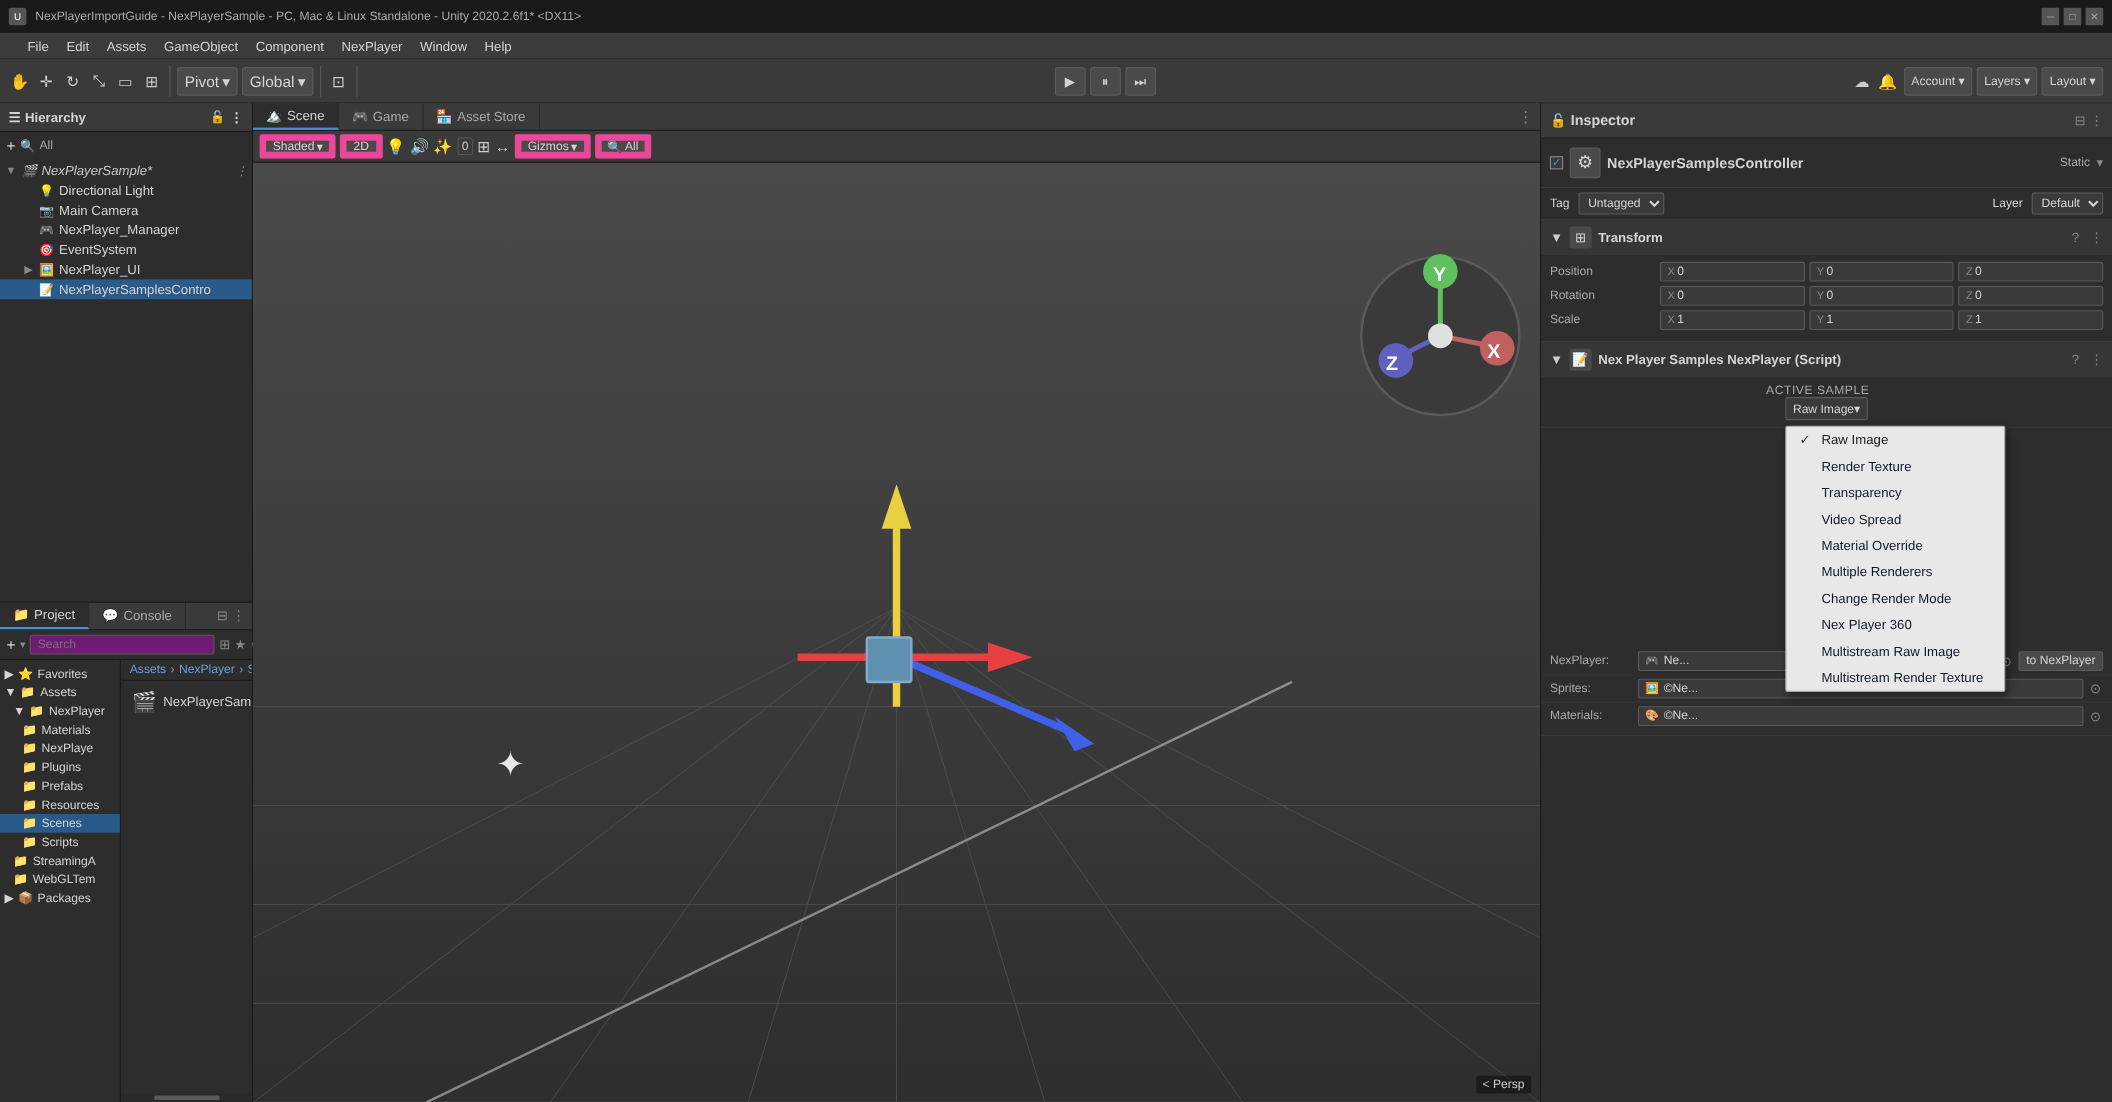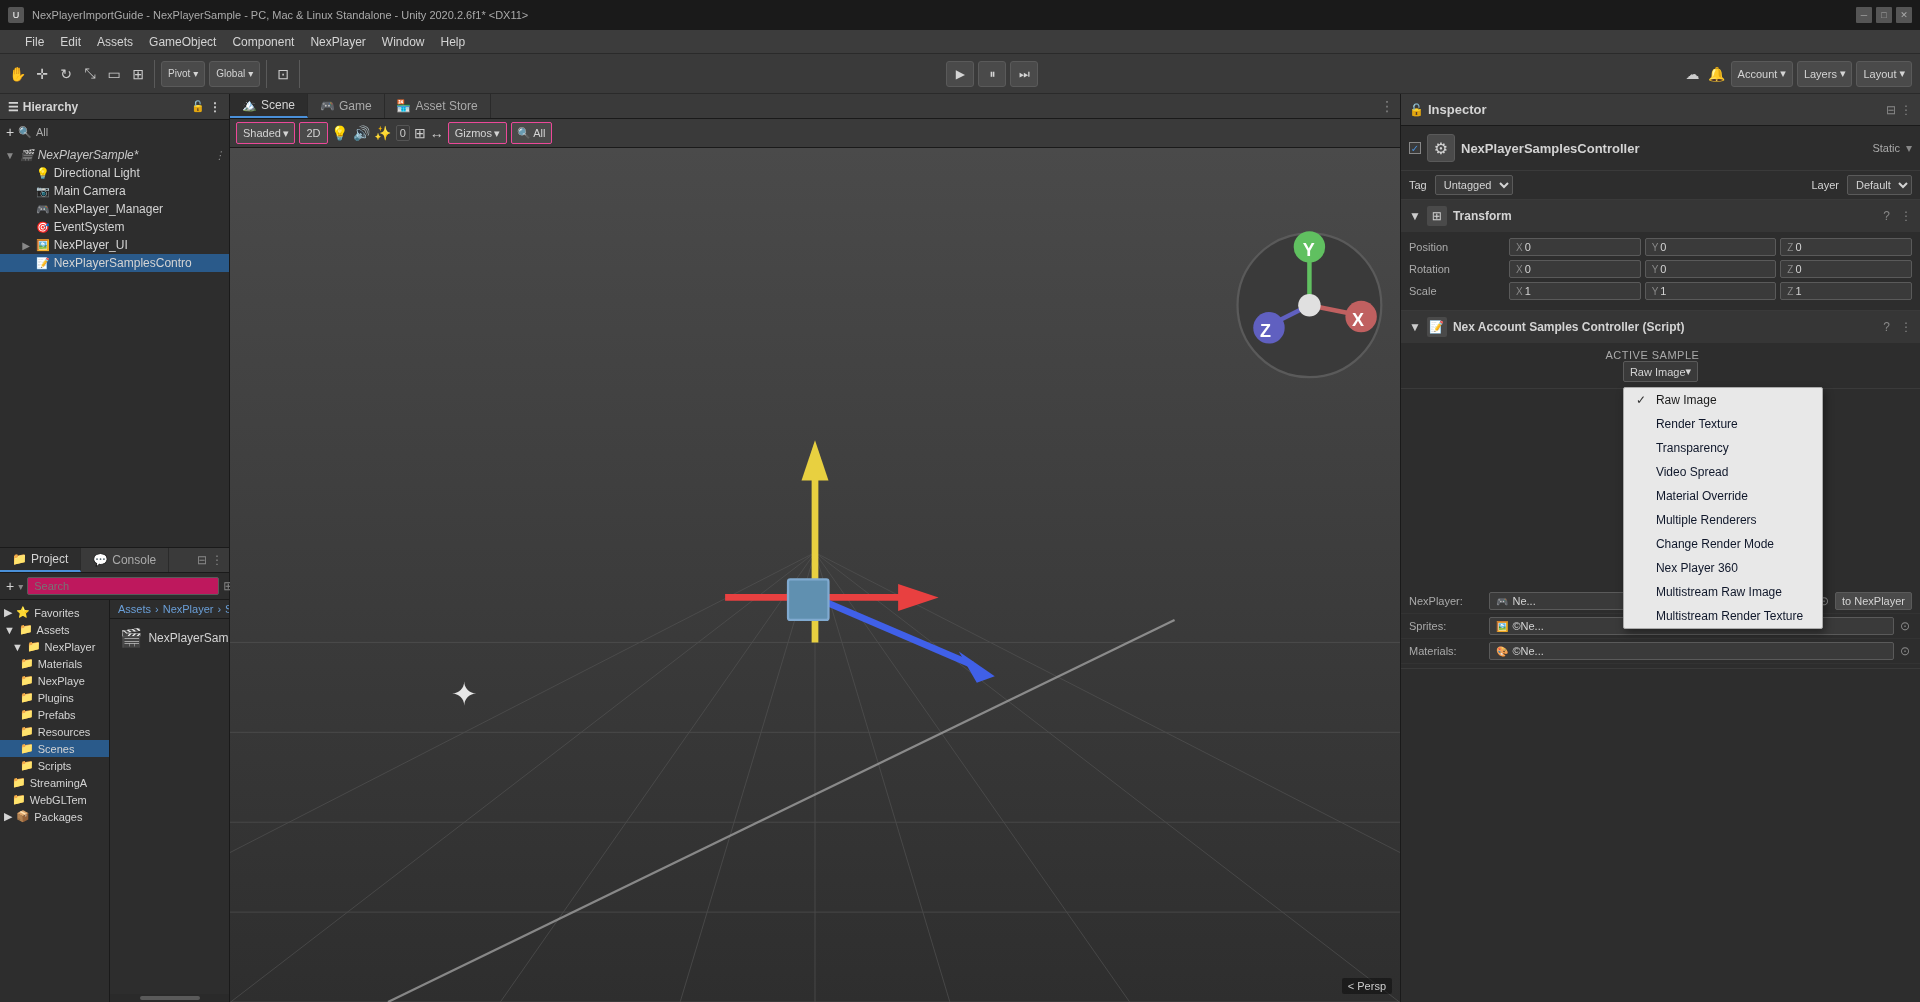--- a/index.html
+++ b/index.html
@@ -11,21 +11,21 @@
     #title-bar .title-text { flex: 1; }
     #title-bar .win-controls { display: flex; gap: 4px; }
     #title-bar .win-btn { width: 16px; height: 16px; background: #555; border-radius: 1px; display: flex; align-items: center; justify-content: center; font-size: 9px; cursor: pointer; }
 
     
     #menu-bar { background: #3c3c3c; height: 24px; display: flex; align-items: center; padding: 0 17px; border-bottom: 1px solid #2a2a2a; }
     .menu-item { padding: 2px 8px; font-size: 12px; cursor: pointer; color: #d4d4d4; }
 
     
     #toolbar { background: #3a3a3a; height: 40px; display: flex; align-items: center; padding: 0 8px; gap: 4px; border-bottom: 1px solid #2a2a2a; }
-    .tb-btn { background: #4a4a4a; border: 1px solid #5a5a5a; border-radius: 3px; padding: 3px 6px; font-size: 10px; color: #d4d4d4; cursor: pointer; display: flex; align-items: center; gap: 3px; height: 26px; }
+    .tb-btn { background: #4a4a4a; border: 1px solid #5a5a5a; border-radius: 3px; padding: 3px 6px; font-size: 14px; color: #d4d4d4; cursor: pointer; display: flex; align-items: center; gap: 3px; height: 26px; }
     .tb-sep { width: 1px; height: 28px; background: #5a5a5a; margin: 0 2px; }
     .tb-icon { width: 20px; height: 20px; display: flex; align-items: center; justify-content: center; font-size: 14px; cursor: pointer; color: #ccc; }
     .play-btn { background: #4a4a4a; border: 1px solid #5a5a5a; border-radius: 3px; width: 28px; height: 26px; display: flex; align-items: center; justify-content: center; cursor: pointer; }
     #toolbar-right { margin-left: auto; display: flex; align-items: center; gap: 4px; }
     .tb-dropdown { background: #4a4a4a; border: 1px solid #5a5a5a; border-radius: 3px; padding: 3px 6px; font-size: 11px; color: #d4d4d4; cursor: pointer; display: flex; align-items: center; gap: 3px; height: 26px; }
 
     
     #main-layout { display: flex; height: calc(1002px - 30px - 24px - 40px); }
 
     
@@ -51,21 +51,21 @@
     .project-toolbar input { background: #3a3a3a; border: 1px solid #5a5a5a; border-radius: 2px; color: #d4d4d4; font-size: 11px; padding: 2px 6px; width: 200px; outline: none; }
     .breadcrumb { background: #2d2d2d; padding: 3px 8px; font-size: 11px; color: #aaa; border-bottom: 1px solid #1a1a1a; display: flex; align-items: center; gap: 4px; }
     .breadcrumb span { color: #6a9fd8; cursor: pointer; }
     .project-files { flex: 1; overflow-y: auto; padding: 4px; }
     .file-item { display: flex; align-items: center; gap: 6px; padding: 4px 6px; cursor: pointer; font-size: 12px; }
 
     
     #center-panel { flex: 1; display: flex; flex-direction: column; }
     #scene-tabs { background: #3a3a3a; display: flex; border-bottom: 1px solid #1a1a1a; }
     #scene-toolbar { background: #3a3a3a; padding: 3px 6px; display: flex; align-items: center; gap: 4px; border-bottom: 1px solid #1a1a1a; }
-    .scene-tb-btn { background: #4a4a4a; border: 1px solid #ec4899; border-radius: 2px; padding: 2px 6px; font-size: 11px; color: #d4d4d4; cursor: pointer; display: flex; align-items: center; gap: 2px; height: 22px; }
+    .scene-tb-btn { background: #4a4a4a; border: 6px solid #ec4899; border-radius: 2px; padding: 2px 6px; font-size: 11px; color: #d4d4d4; cursor: pointer; display: flex; align-items: center; gap: 2px; height: 22px; }
     .scene-view { flex: 1; background: #2a2a2a; position: relative; overflow: hidden; }
     .grid-svg { position: absolute; top: 0; left: 0; width: 100%; height: 100%; }
 
     
     #inspector-panel { width: 520px; background: #2d2d2d; border-left: 1px solid #1a1a1a; display: flex; flex-direction: column; overflow-y: auto; }
     .inspector-header { background: #3a3a3a; height: 32px; display: flex; align-items: center; padding: 0 8px; gap: 4px; border-bottom: 1px solid #1a1a1a; }
     .inspector-title { font-size: 13px; font-weight: bold; }
     .inspector-obj { display: flex; align-items: center; gap: 6px; padding: 8px 8px; border-bottom: 1px solid #3a3a3a; }
     .obj-icon { width: 28px; height: 28px; background: #4a4a4a; border: 1px solid #5a5a5a; border-radius: 3px; display: flex; align-items: center; justify-content: center; font-size: 16px; }
     .obj-name { font-size: 13px; font-weight: bold; flex: 1; }
@@ -250,21 +250,21 @@
         </div>
         <div style="margin-left:auto; display:flex; align-items:center; gap:4px; padding-right:6px;">
           <span style="font-size:12px; color:#888; cursor:pointer;">⊟</span>
           <span style="font-size:12px; color:#888; cursor:pointer;">⋮</span>
         </div>
       </div>
       <div class="project-toolbar">
         <span style="font-size:14px; cursor:pointer;">+</span>
         <span style="font-size:10px; color:#888;">▾</span>
         <div style="flex:1;">
-          <input type="text" style="background: #be185d; border: 1px solid rgb(90, 90, 90); border-radius: 2px; color: rgb(212, 212, 212); font-size: 11px; padding: 2px 6px; width: 192px; outline: none;" placeholder="Search">
+          <input type="text" style="background: #701a75; border: 1px solid rgb(90, 90, 90); border-radius: 2px; color: rgb(212, 212, 212); font-size: 11px; padding: 2px 6px; width: 168px; outline: none;" placeholder="Search">
         </div>
         <span style="font-size:12px; color:#888; cursor:pointer;">⊞</span>
         <span style="font-size:12px; color:#888; cursor:pointer;">★</span>
         <span style="font-size:12px; color:#888; cursor:pointer;">👁</span>
         <span style="font-size:11px; color:#888;">9</span>
       </div>
 
       <div style="display:flex; flex:1; overflow:hidden;">
 
         <div style="width:110px; border-right:1px solid #1a1a1a; overflow-y:auto; padding:4px 0;">
@@ -554,21 +554,21 @@
             </div>
           </div>
         </div>
       </div>
     </div>
 
     <div class="component script-component">
       <div class="script-header">
         <span style="color:#ccc;">▼</span>
         <div class="component-icon">📝</div>
-        <span class="component-name">Nex Account Samples Controller (Script)</span>
+        <span class="component-name">Nex Player Samples NexPlayer (Script)</span>
         <span style="font-size:12px; color:#888;">?</span>
         <span style="font-size:12px; color:#888; margin-left:4px;">⋮</span>
       </div>
 
       <div class="active-sample-row" style="position:relative;">
         <span class="active-sample-label">ACTIVE SAMPLE</span>
         <div class="active-sample-select" style="position:relative;">
           <div style="background:#3a3a3a; border:1px solid #5a5a5a; color:#d4d4d4; padding:3px 6px; font-size:11px; border-radius:2px; cursor:pointer; display:flex; align-items:center; justify-content:space-between;">
             <span>Raw Image</span>
             <span>▾</span>

